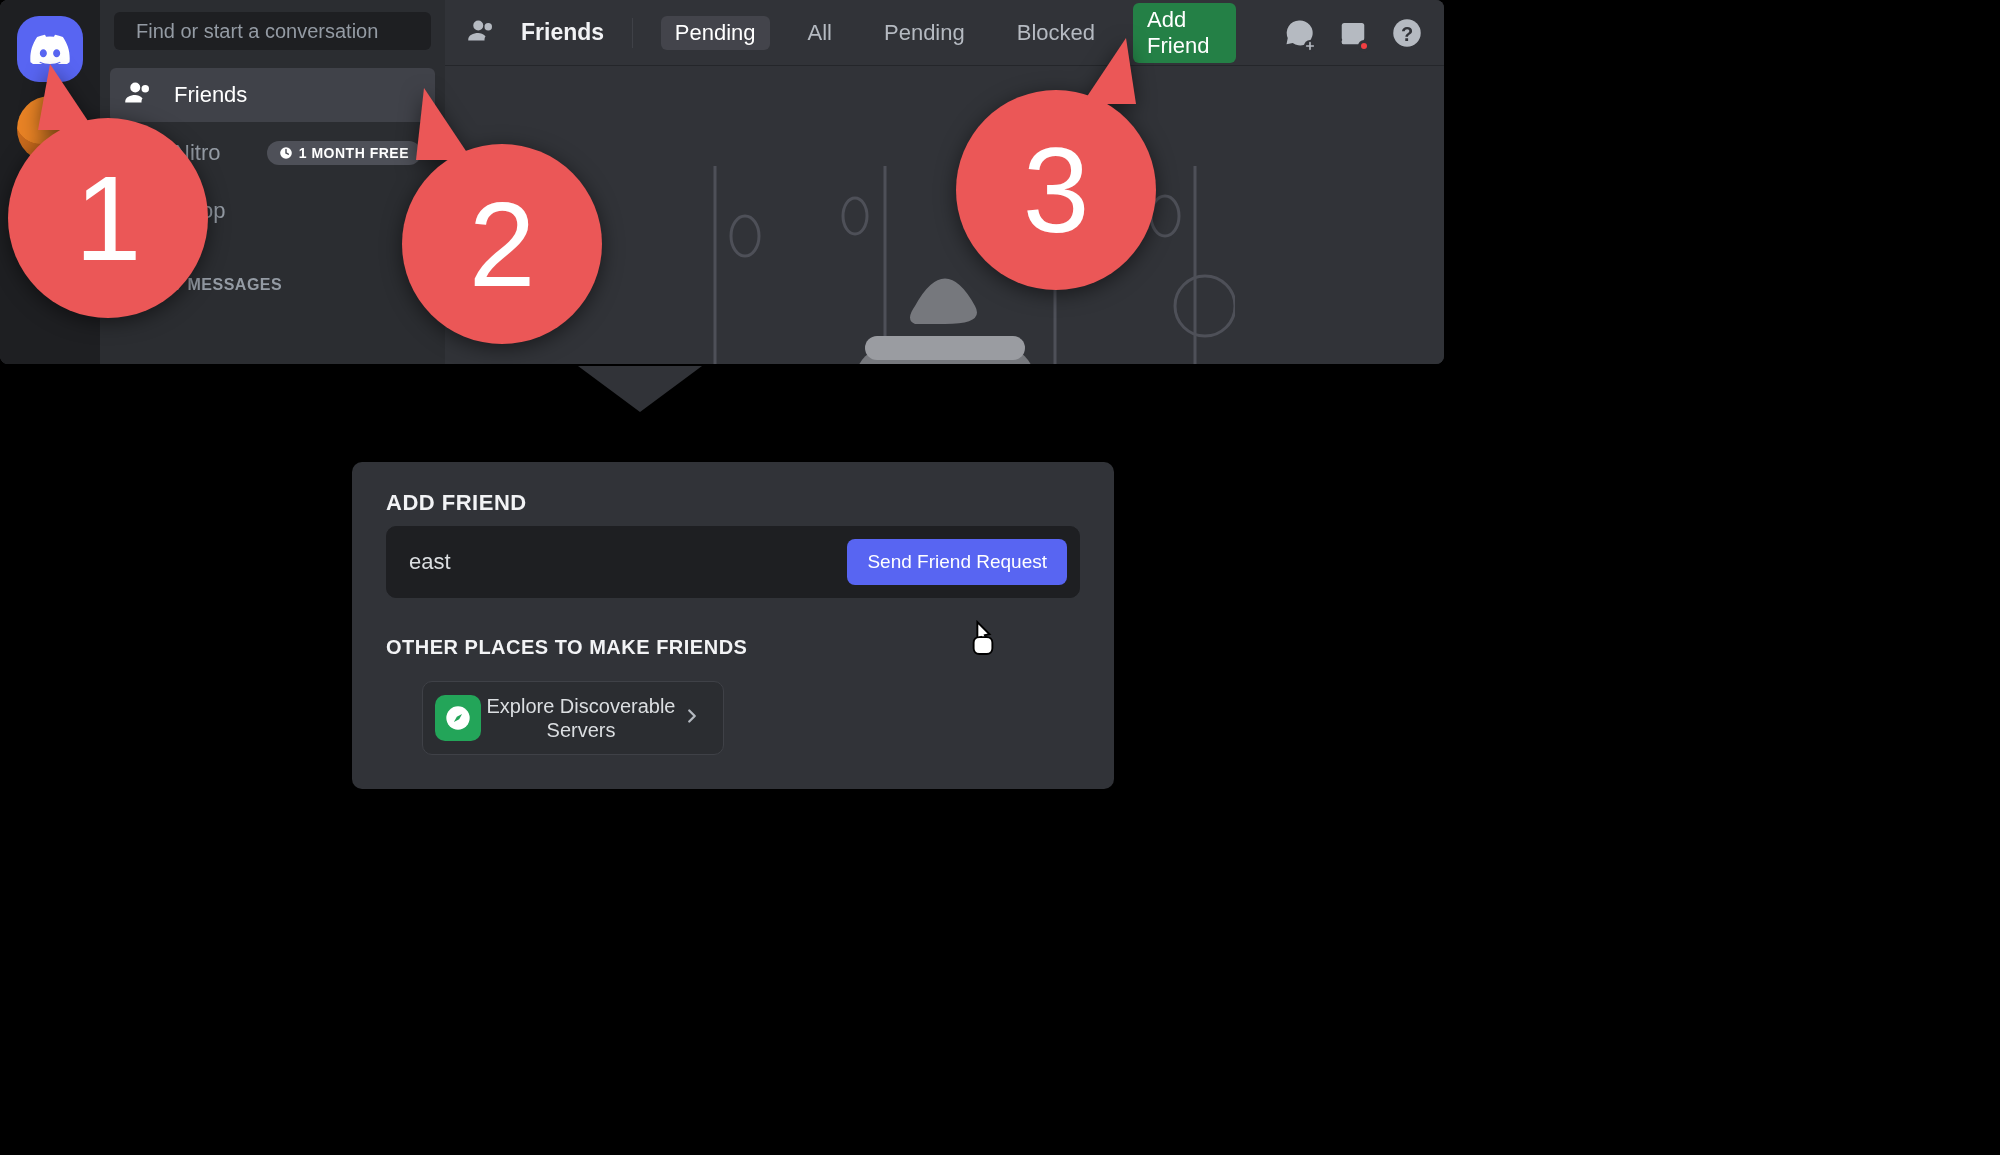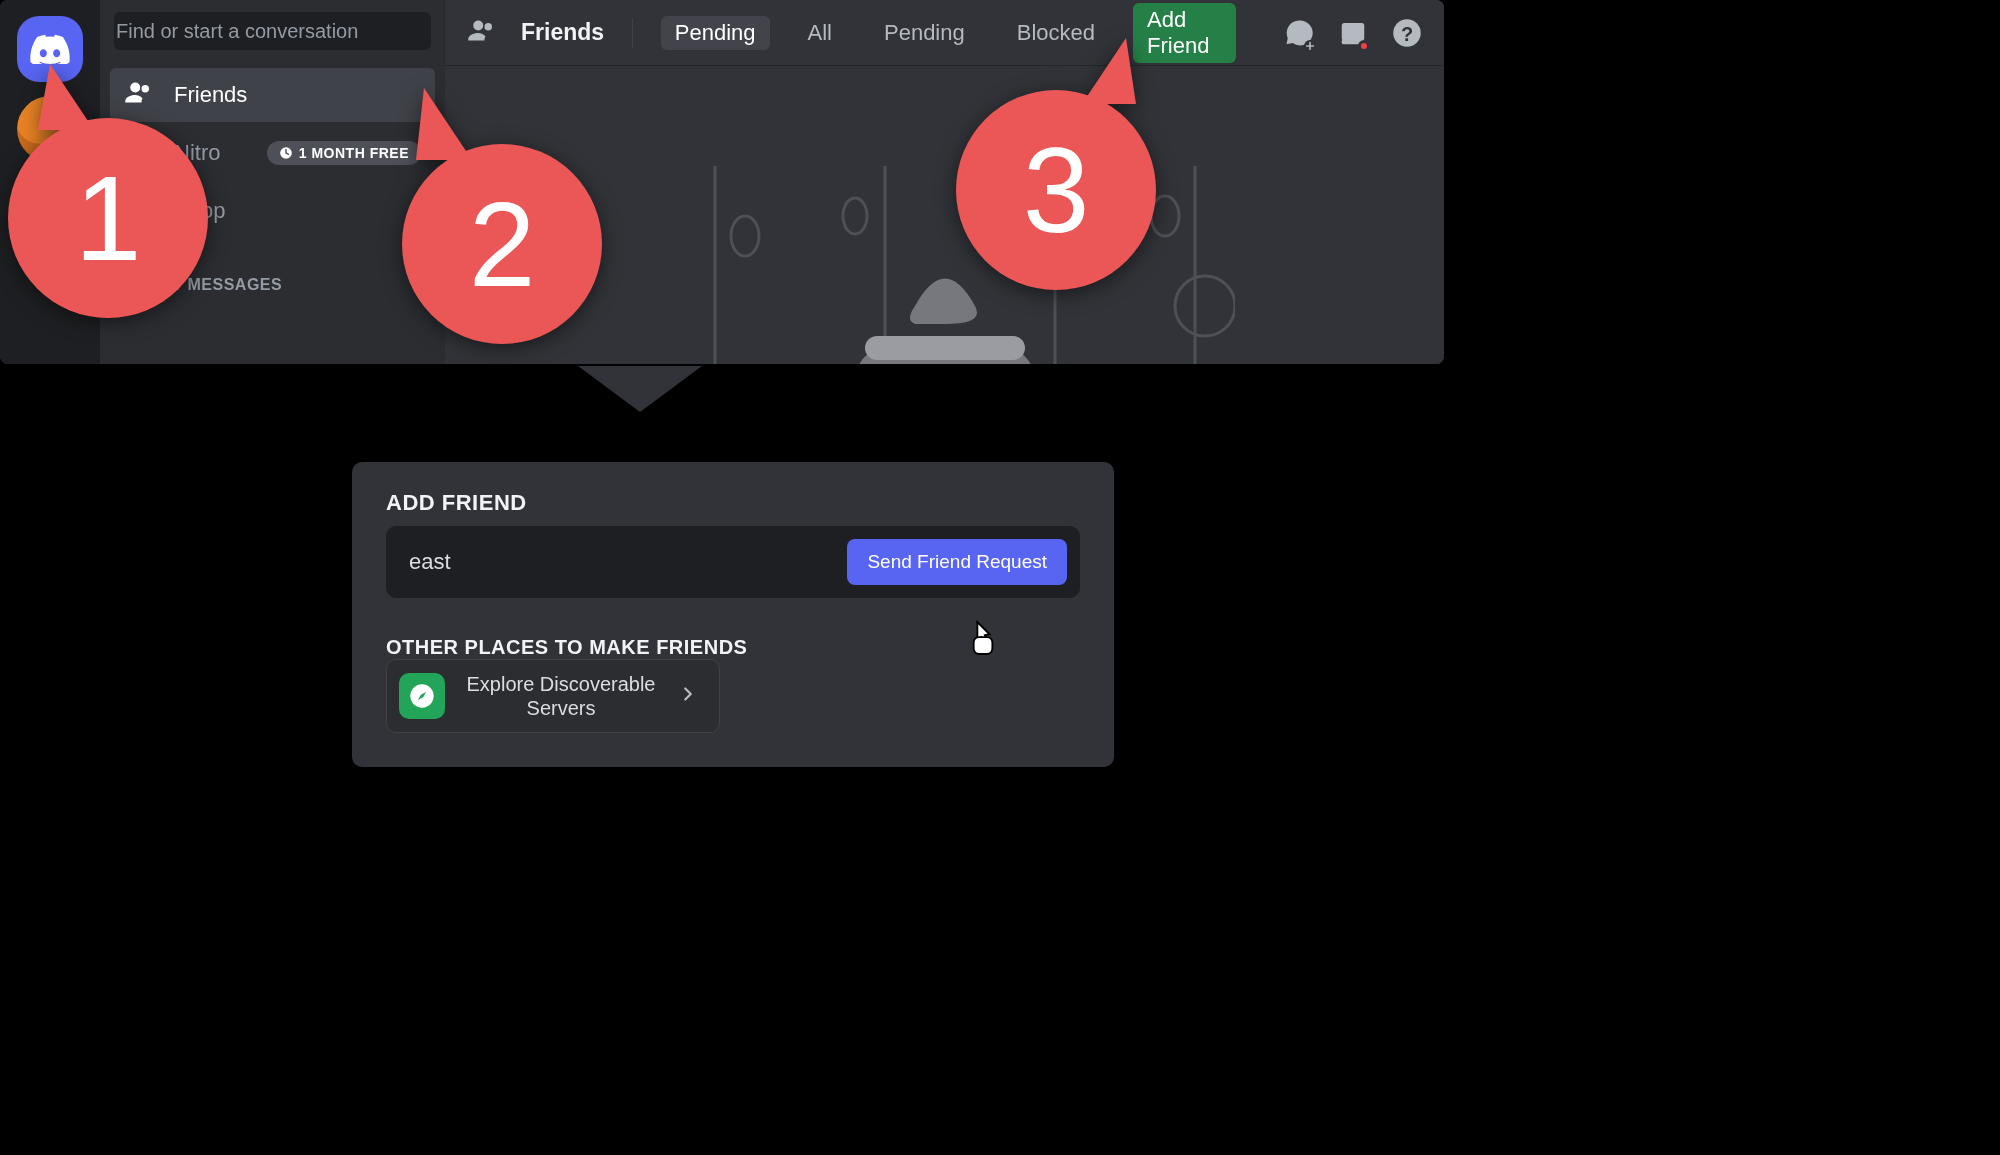--- a/index.html
+++ b/index.html
@@ -55,21 +55,21 @@
     background:#2b2d31;
     display:flex;
     flex-direction:column;
   }
   .search-box {
     margin:12px 14px;
     height:38px;
     background:#1e1f22;
     border-radius:6px;
     display:flex;align-items:center;
-    padding:0 2px;
+    padding:0 22px;
     color:#949ba4;
     font-size:20px;
     cursor:text;
   }
   .nav-list { padding:6px 10px; display:flex; flex-direction:column; gap:4px;}
   .nav-item {
     height:54px;
     border-radius:6px;
     display:flex;align-items:center;
     padding:0 14px;
@@ -172,26 +172,27 @@
   }
   .bp-input{
     flex:1;background:transparent;border:none;outline:none;
     color:#dbdee1;font-size:22px;
   }
   .bp-send{
     background:#5865f2;color:#fff;border:none;border-radius:8px;
     height:46px;padding:0 20px;font-size:19px;font-weight:500;cursor:pointer;
   }
   .bp-other{
-    font-size:20px;font-weight:700;color:#f2f3f5;letter-spacing:0.5px;
+    font-size:20px;font-weight:700;color:#f2f3f5;letter-spacing:0.5px;margin-bottom:22px;
   }
   .bp-explore{
-    display:inline-flex;align-items:center;gap:16px;
+    display:inline-flex;align-items:center;
     background:#2b2d31;border-radius:10px;padding:12px 20px 12px 12px;cursor:pointer;
     border:1px solid #3f4147;
+    margin-left:36px;
   }
   .explore-ico{
     width:46px;height:46px;border-radius:10px;background:#23a559;
     display:flex;align-items:center;justify-content:center;
   }
   .explore-text{font-size:20px;color:#dbdee1;text-align:center;line-height:1.2;max-width:200px;}
   .chevron{color:#b5bac1;}
 
   
   .callout{

